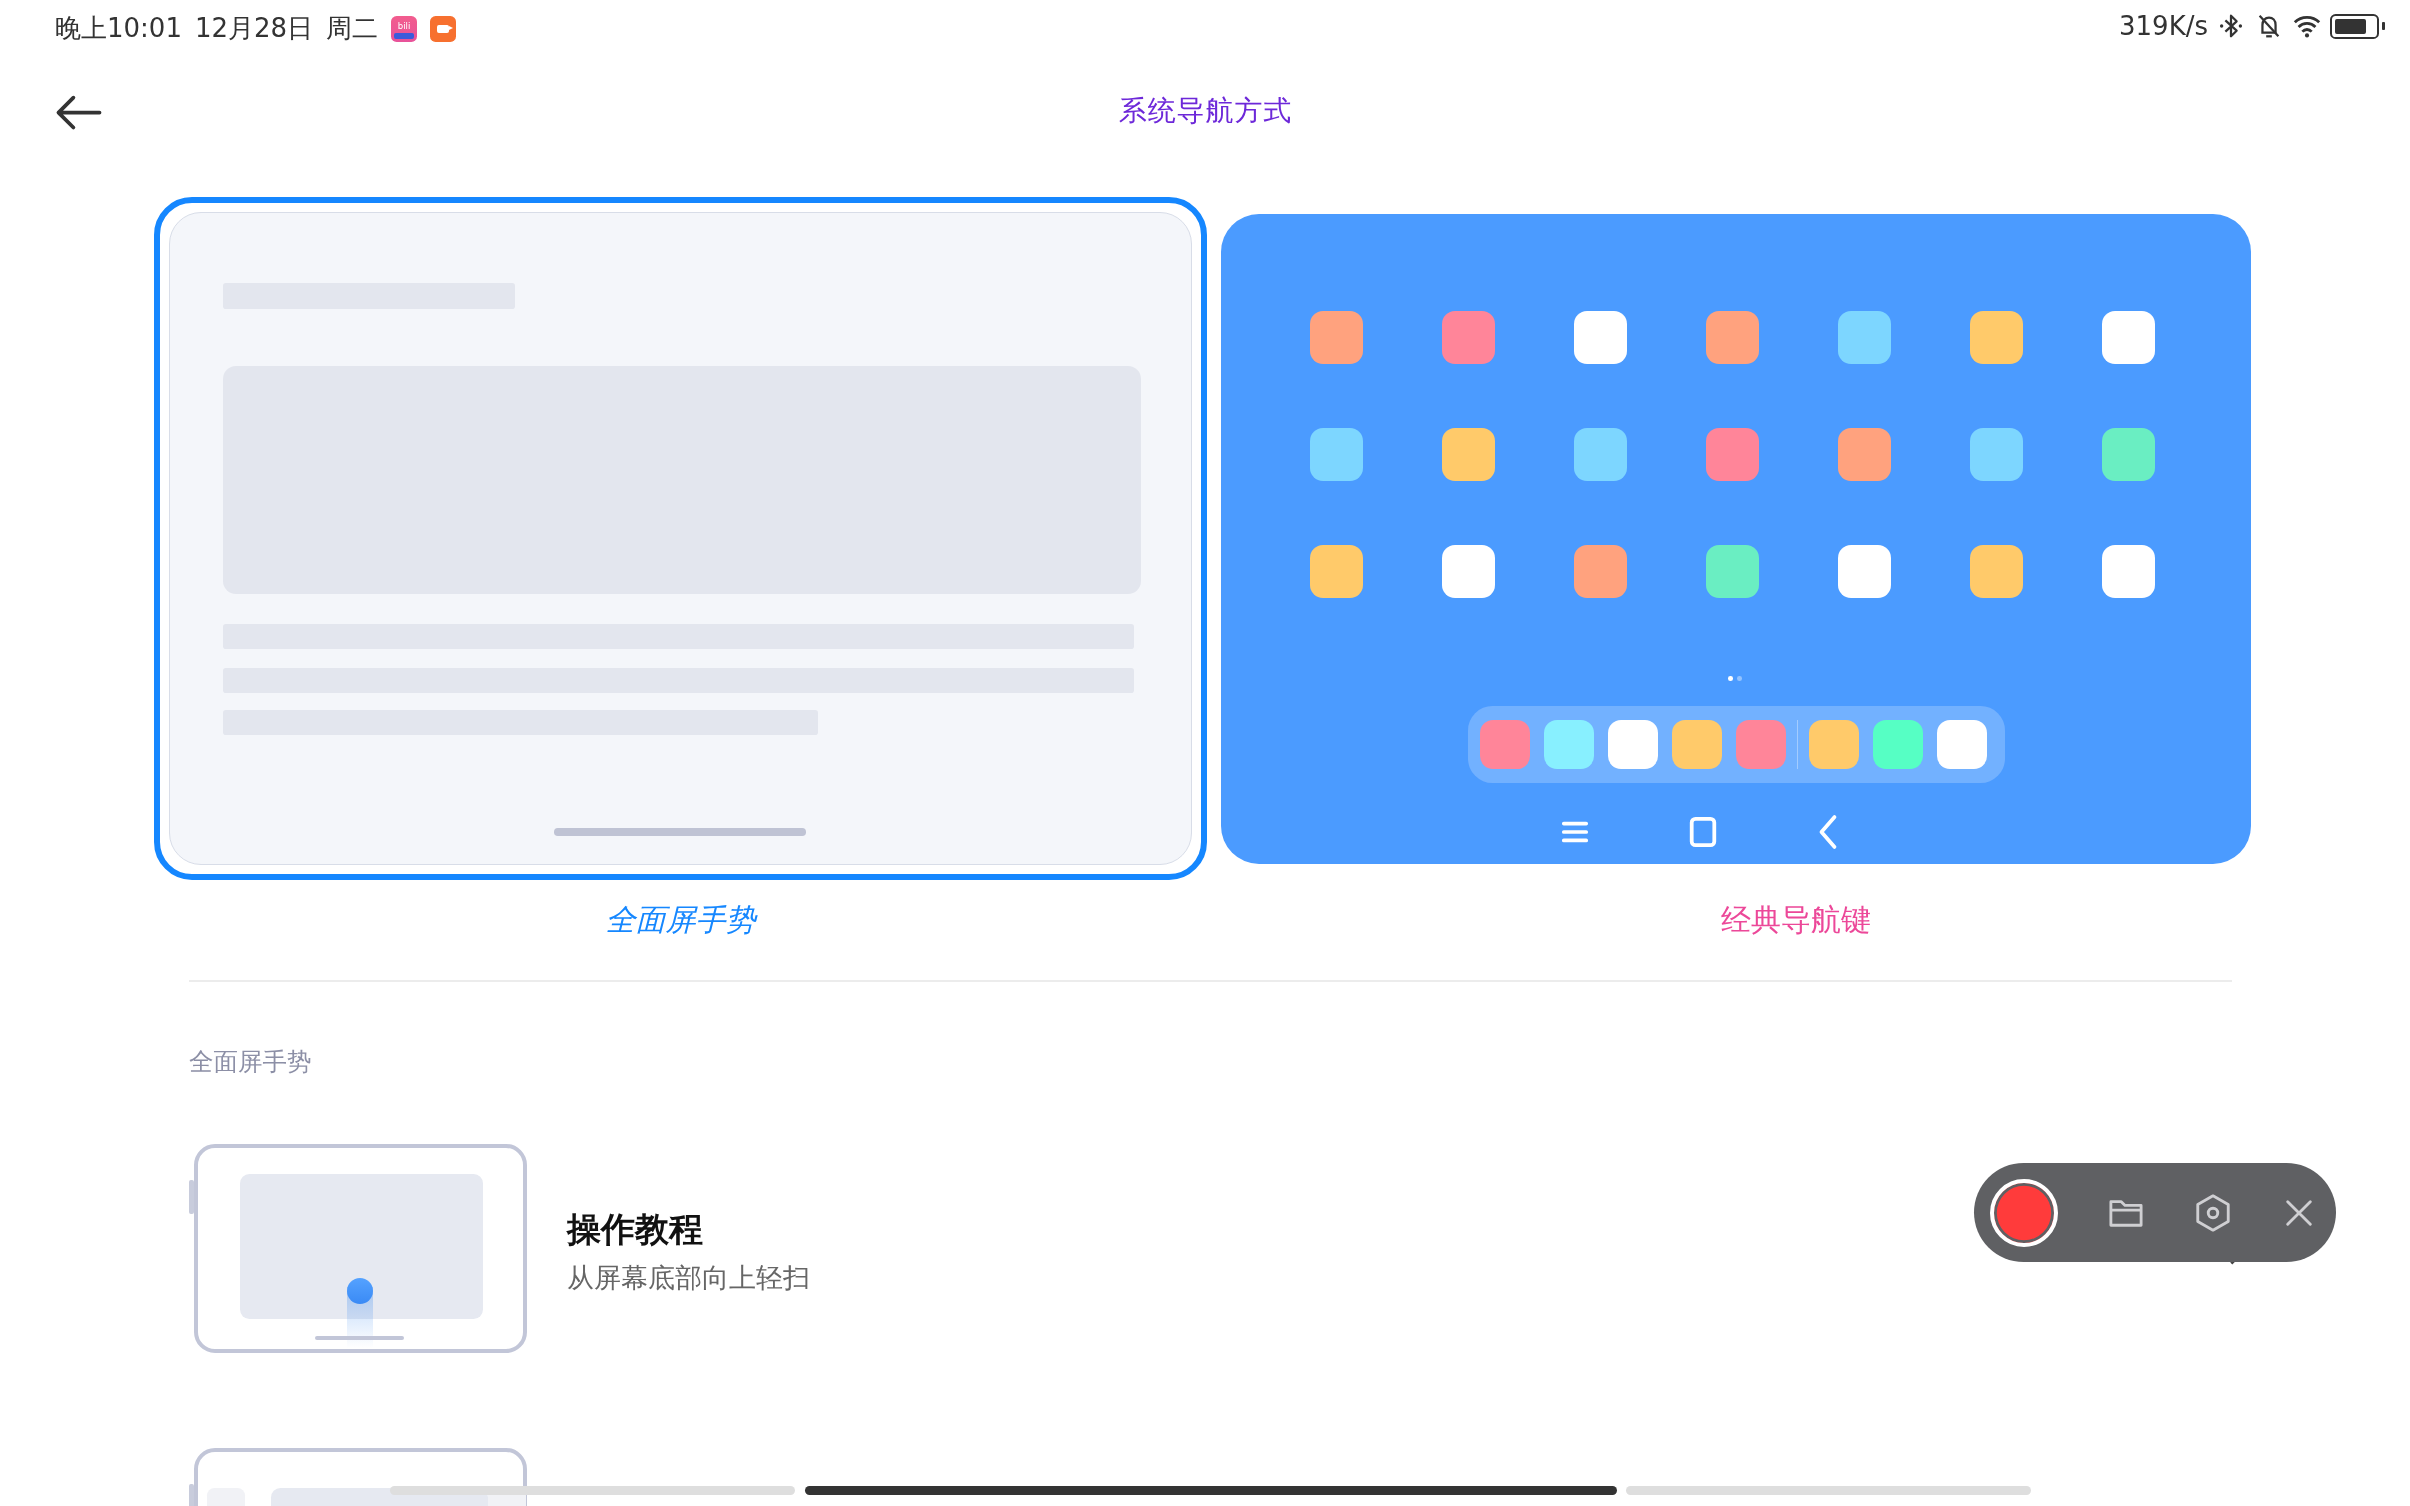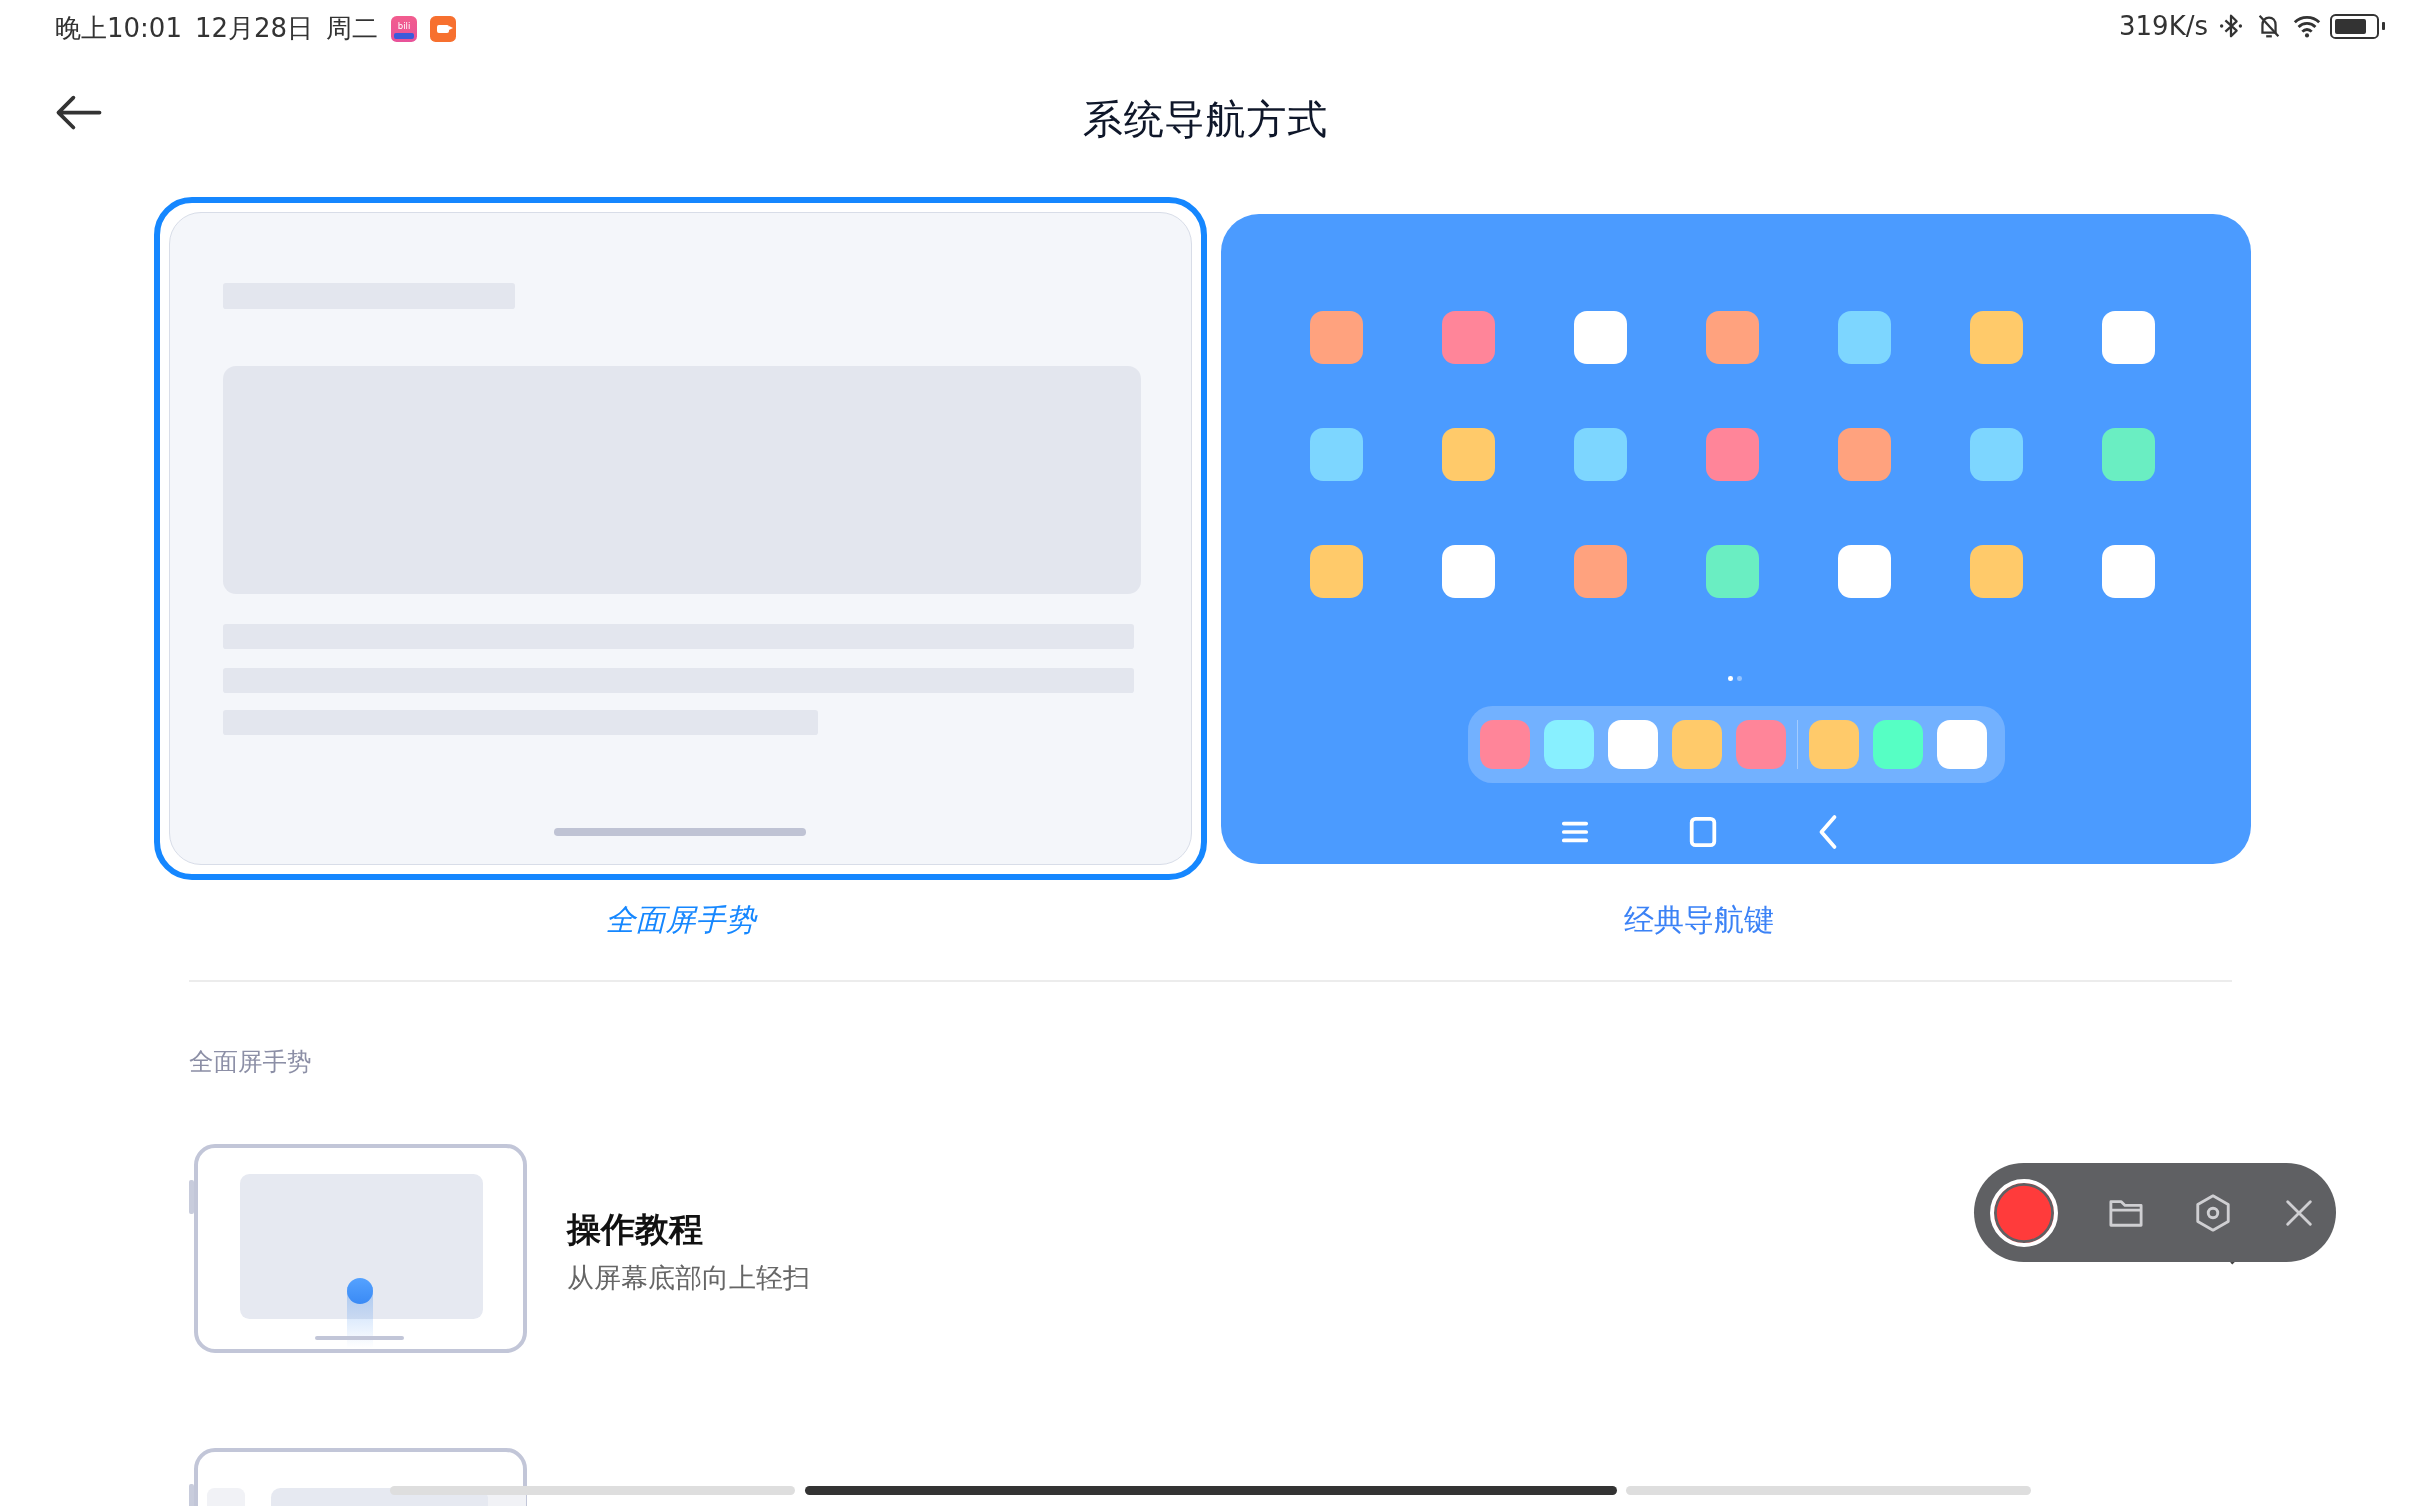--- a/index.html
+++ b/index.html
@@ -17,21 +17,21 @@
   .sb-app.rec .cam { width: 11.3px; height: 8.5px; background: #fff; border-radius: 1.9px; position: relative; }
   .sb-app.rec .cam::after { content: ""; position: absolute; right: -4.7px; top: 1.9px; border-left: 4.7px solid #fff; border-top: 2.8px solid transparent; border-bottom: 2.8px solid transparent; }
   .sb-right { position: absolute; right: 36px; top: 11.3px; display: flex; align-items: center; gap: 8px; font-size: 26px; color: #333; }
   .sb-icon { display: inline-block; width: 30px; height: 30px; }
   .battery { width: 49px; height: 24.5px; border: 2.8px solid #333; border-radius: 5.6px; position: relative; padding: 2.8px; }
   .battery .lvl { width: 80%; height: 100%; background: #333; border-radius: 1.9px; }
   .battery::after { content: ""; position: absolute; right: -7.5px; top: 5.6px; width: 2.8px; height: 8.5px; background: #333; border-radius: 0.9px; }
 
   
   .back-btn { position: absolute; left: 51px; top: 90px; width: 56px; height: 47px; cursor: pointer; }
-  .page-title { position: absolute; left: 0; right: 0; top: 92px; text-align: center; font-size: 40px; color: #0f172a; letter-spacing: 0.9px; }
+  .page-title { position: absolute; left: 0; right: 0; top: 92px; text-align: center; font-size: 28px; color: #6d28d9; letter-spacing: 0.9px; }
 
   
   .opt-left { position: absolute; left: 154px; top: 197px; width: 1053px; height: 683px; border: 6.6px solid #1587ff; border-radius: 38px; padding: 9.4px; cursor: pointer; }
   .opt-left .inner { width: 100%; height: 100%; background: #f4f6fa; border-radius: 32px; border: 0.9px solid #d8dde8; position: relative; }
   .skel { position: absolute; background: #e3e6ee; border-radius: 2.8px; }
   .skel.title { left: 53px; top: 70px; width: 292px; height: 26px; }
   .skel.hero { left: 53px; top: 153px; width: 918px; height: 228px; border-radius: 13px; }
   .skel.l1 { left: 53px; top: 411px; width: 911px; height: 24.5px; }
   .skel.l2 { left: 53px; top: 455px; width: 911px; height: 24.5px; }
   .skel.l3 { left: 53px; top: 497px; width: 595px; height: 24.5px; }
@@ -43,21 +43,21 @@
   .page-dots { position: absolute; left: 507px; top: 462px; display: flex; gap: 4.7px; }
   .page-dots span { width: 4.7px; height: 4.7px; border-radius: 50%; background: #fff; }
   .page-dots span.off { background: rgba(255,255,255,0.4); }
   .dock { position: absolute; left: 247px; top: 492px; width: 537px; height: 77px; background: rgba(255,255,255,0.22); border-radius: 24.5px; display: flex; align-items: center; padding: 0 12.2px; gap: 14px; }
   .dock .app { width: 50px; height: 49px; border-radius: 13px; }
   .dock .sep { width: 0.9px; height: 49px; background: rgba(255,255,255,0.35); margin: 0 -2.8px; }
   .navkey { position: absolute; top: 599px; width: 38px; height: 38px; display: flex; align-items: center; justify-content: center; }
 
   .opt-label { position: absolute; top: 900px; font-size: 30px; text-align: center; cursor: pointer; }
   .opt-label.left { left: 154px; width: 1053px; color: #1587ff; font-style: italic; }
-  .opt-label.right { left: 1184px; width: 1030px; color: #3b82f6; }
+  .opt-label.right { left: 1281px; width: 1030px; color: #ec4899; }
 
   .divider { position: absolute; left: 189px; top: 980px; width: 2043px; height: 1.9px; background: #ececec; }
 
   .section-title { position: absolute; left: 189px; top: 1045px; font-size: 24.5px; color: #8c8fa6; }
 
   .tut-item { position: absolute; left: 188px; top: 1139px; width: 2043px; height: 226px; cursor: pointer; }
   .tut-thumb { position: absolute; left: 5.6px; top: 4.7px; width: 333px; height: 209px; border: 4.7px solid #c2c6d8; border-radius: 21px; background: #fff; }
   .tut-thumb .side { position: absolute; left: -8.5px; top: 32px; width: 4.7px; height: 34px; background: #c8ccdc; border-radius: 1.9px; }
   .tut-thumb .screen { position: absolute; left: 42px; top: 26px; width: 243px; height: 145px; background: #e6e9f1; border-radius: 9.4px; }
   .tut-thumb .trail { position: absolute; left: 149px; top: 139px; width: 26px; height: 61px; background: linear-gradient(rgba(80,150,240,0.4), rgba(80,150,240,0)); }

